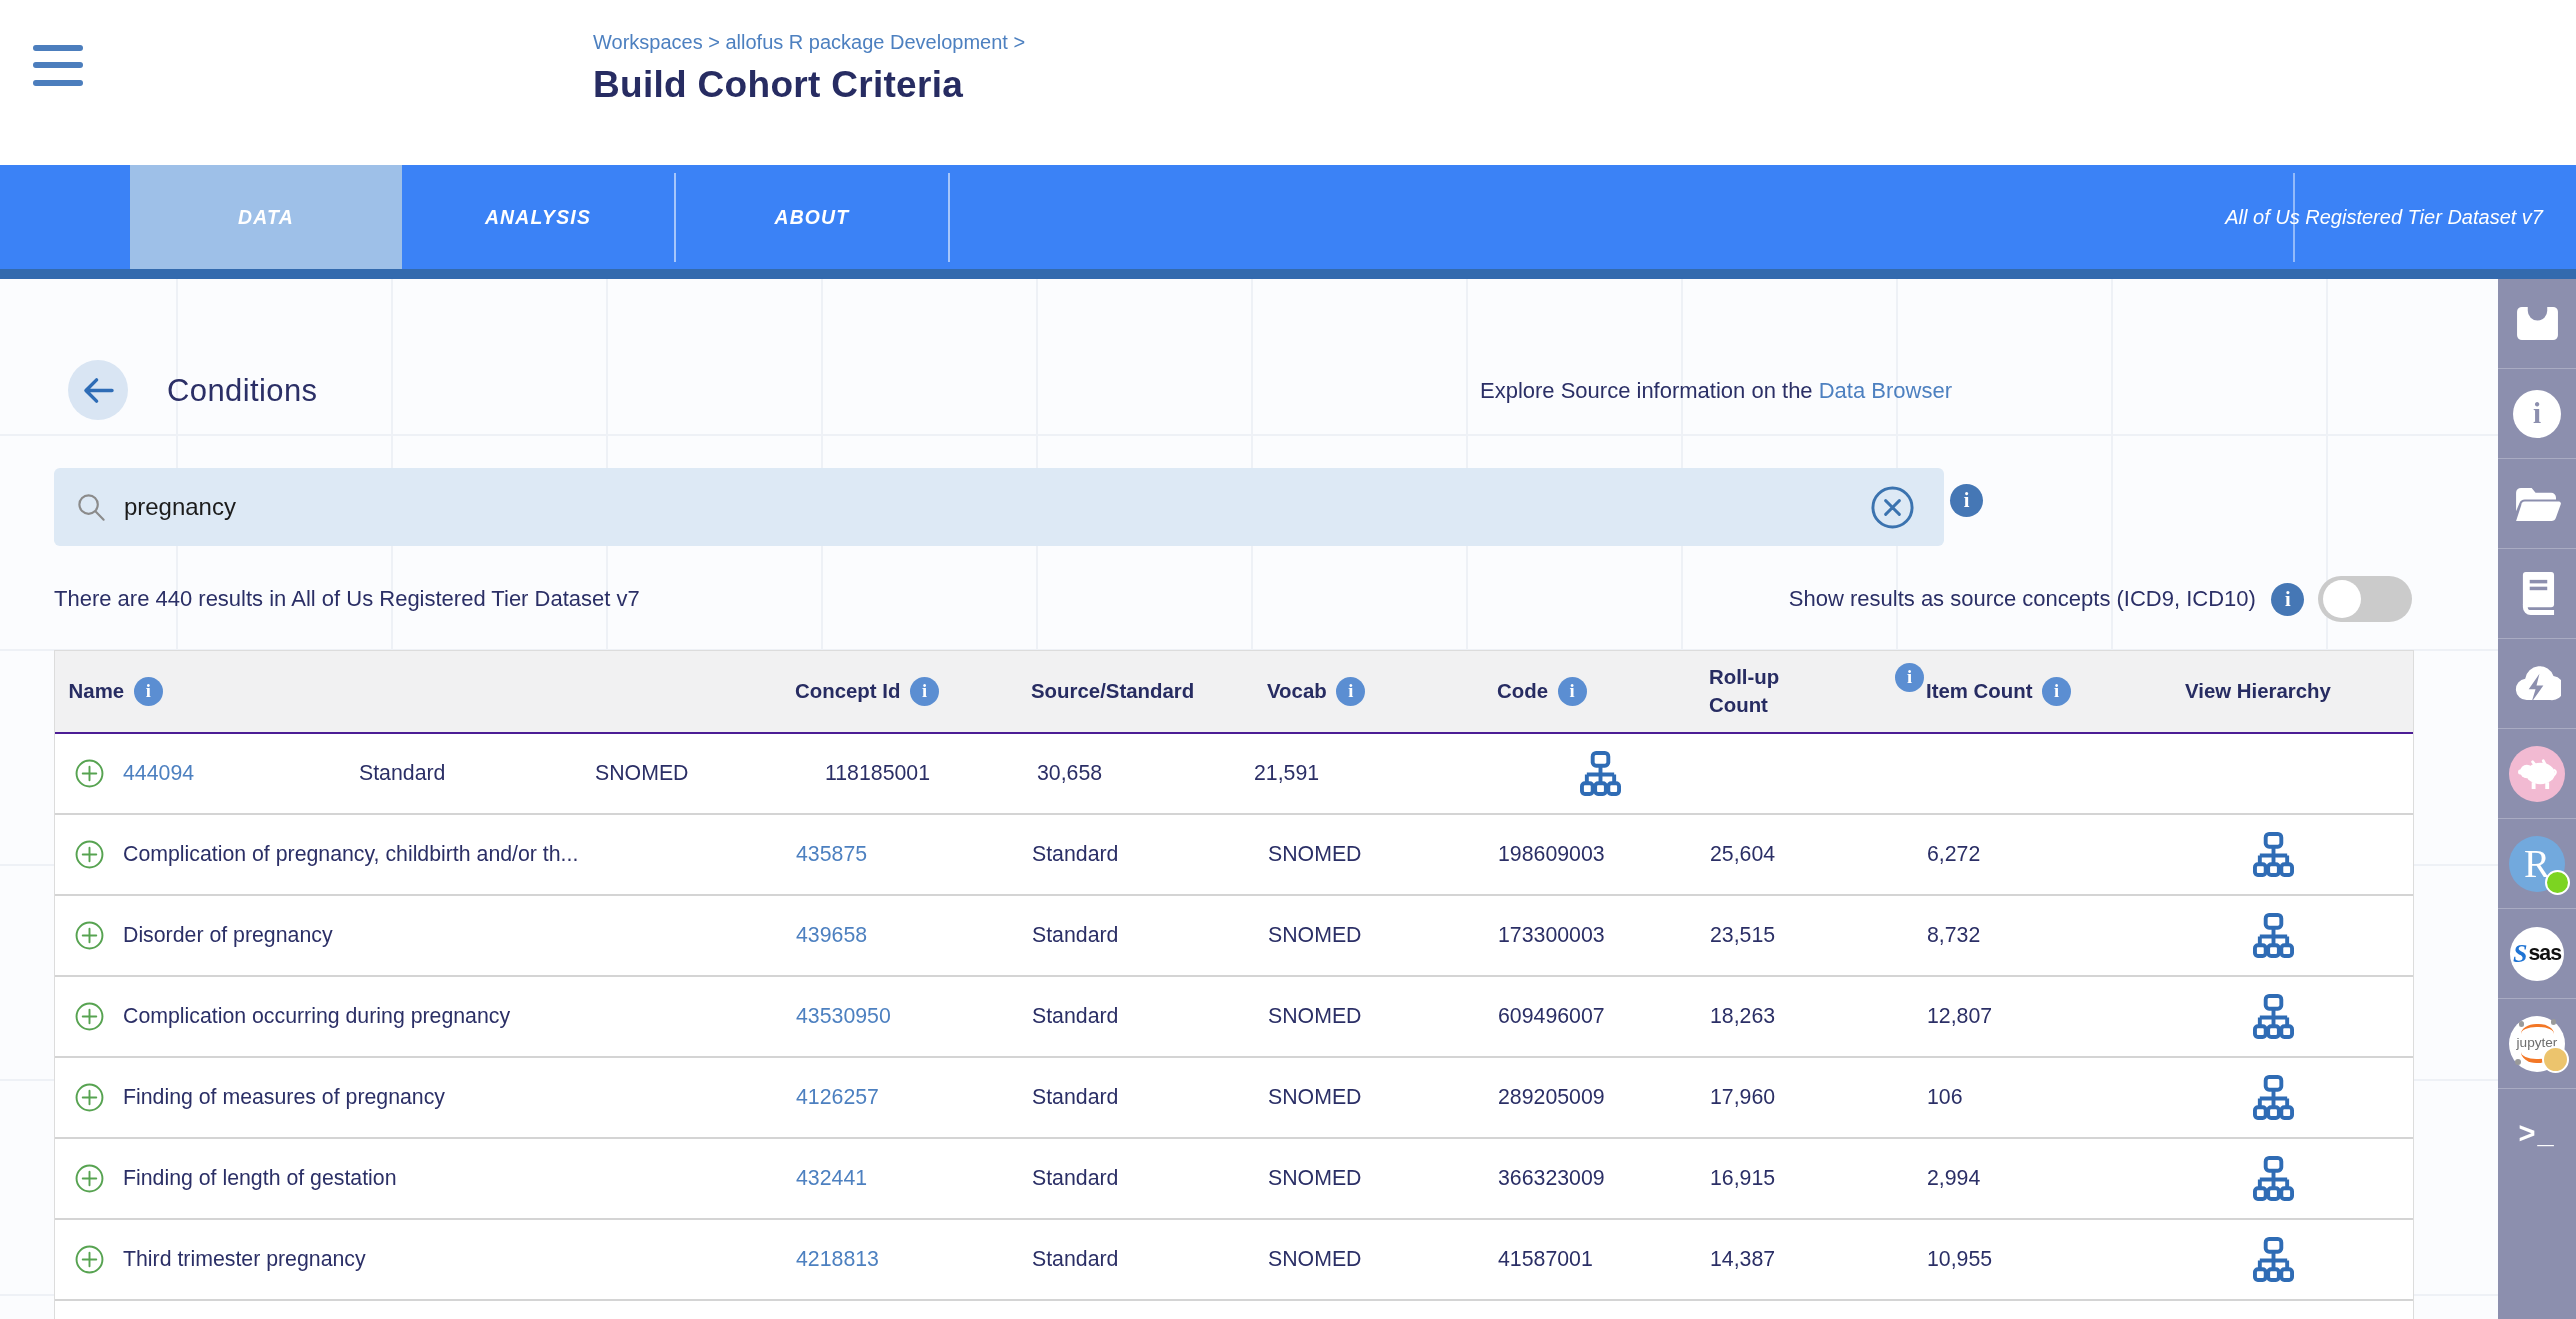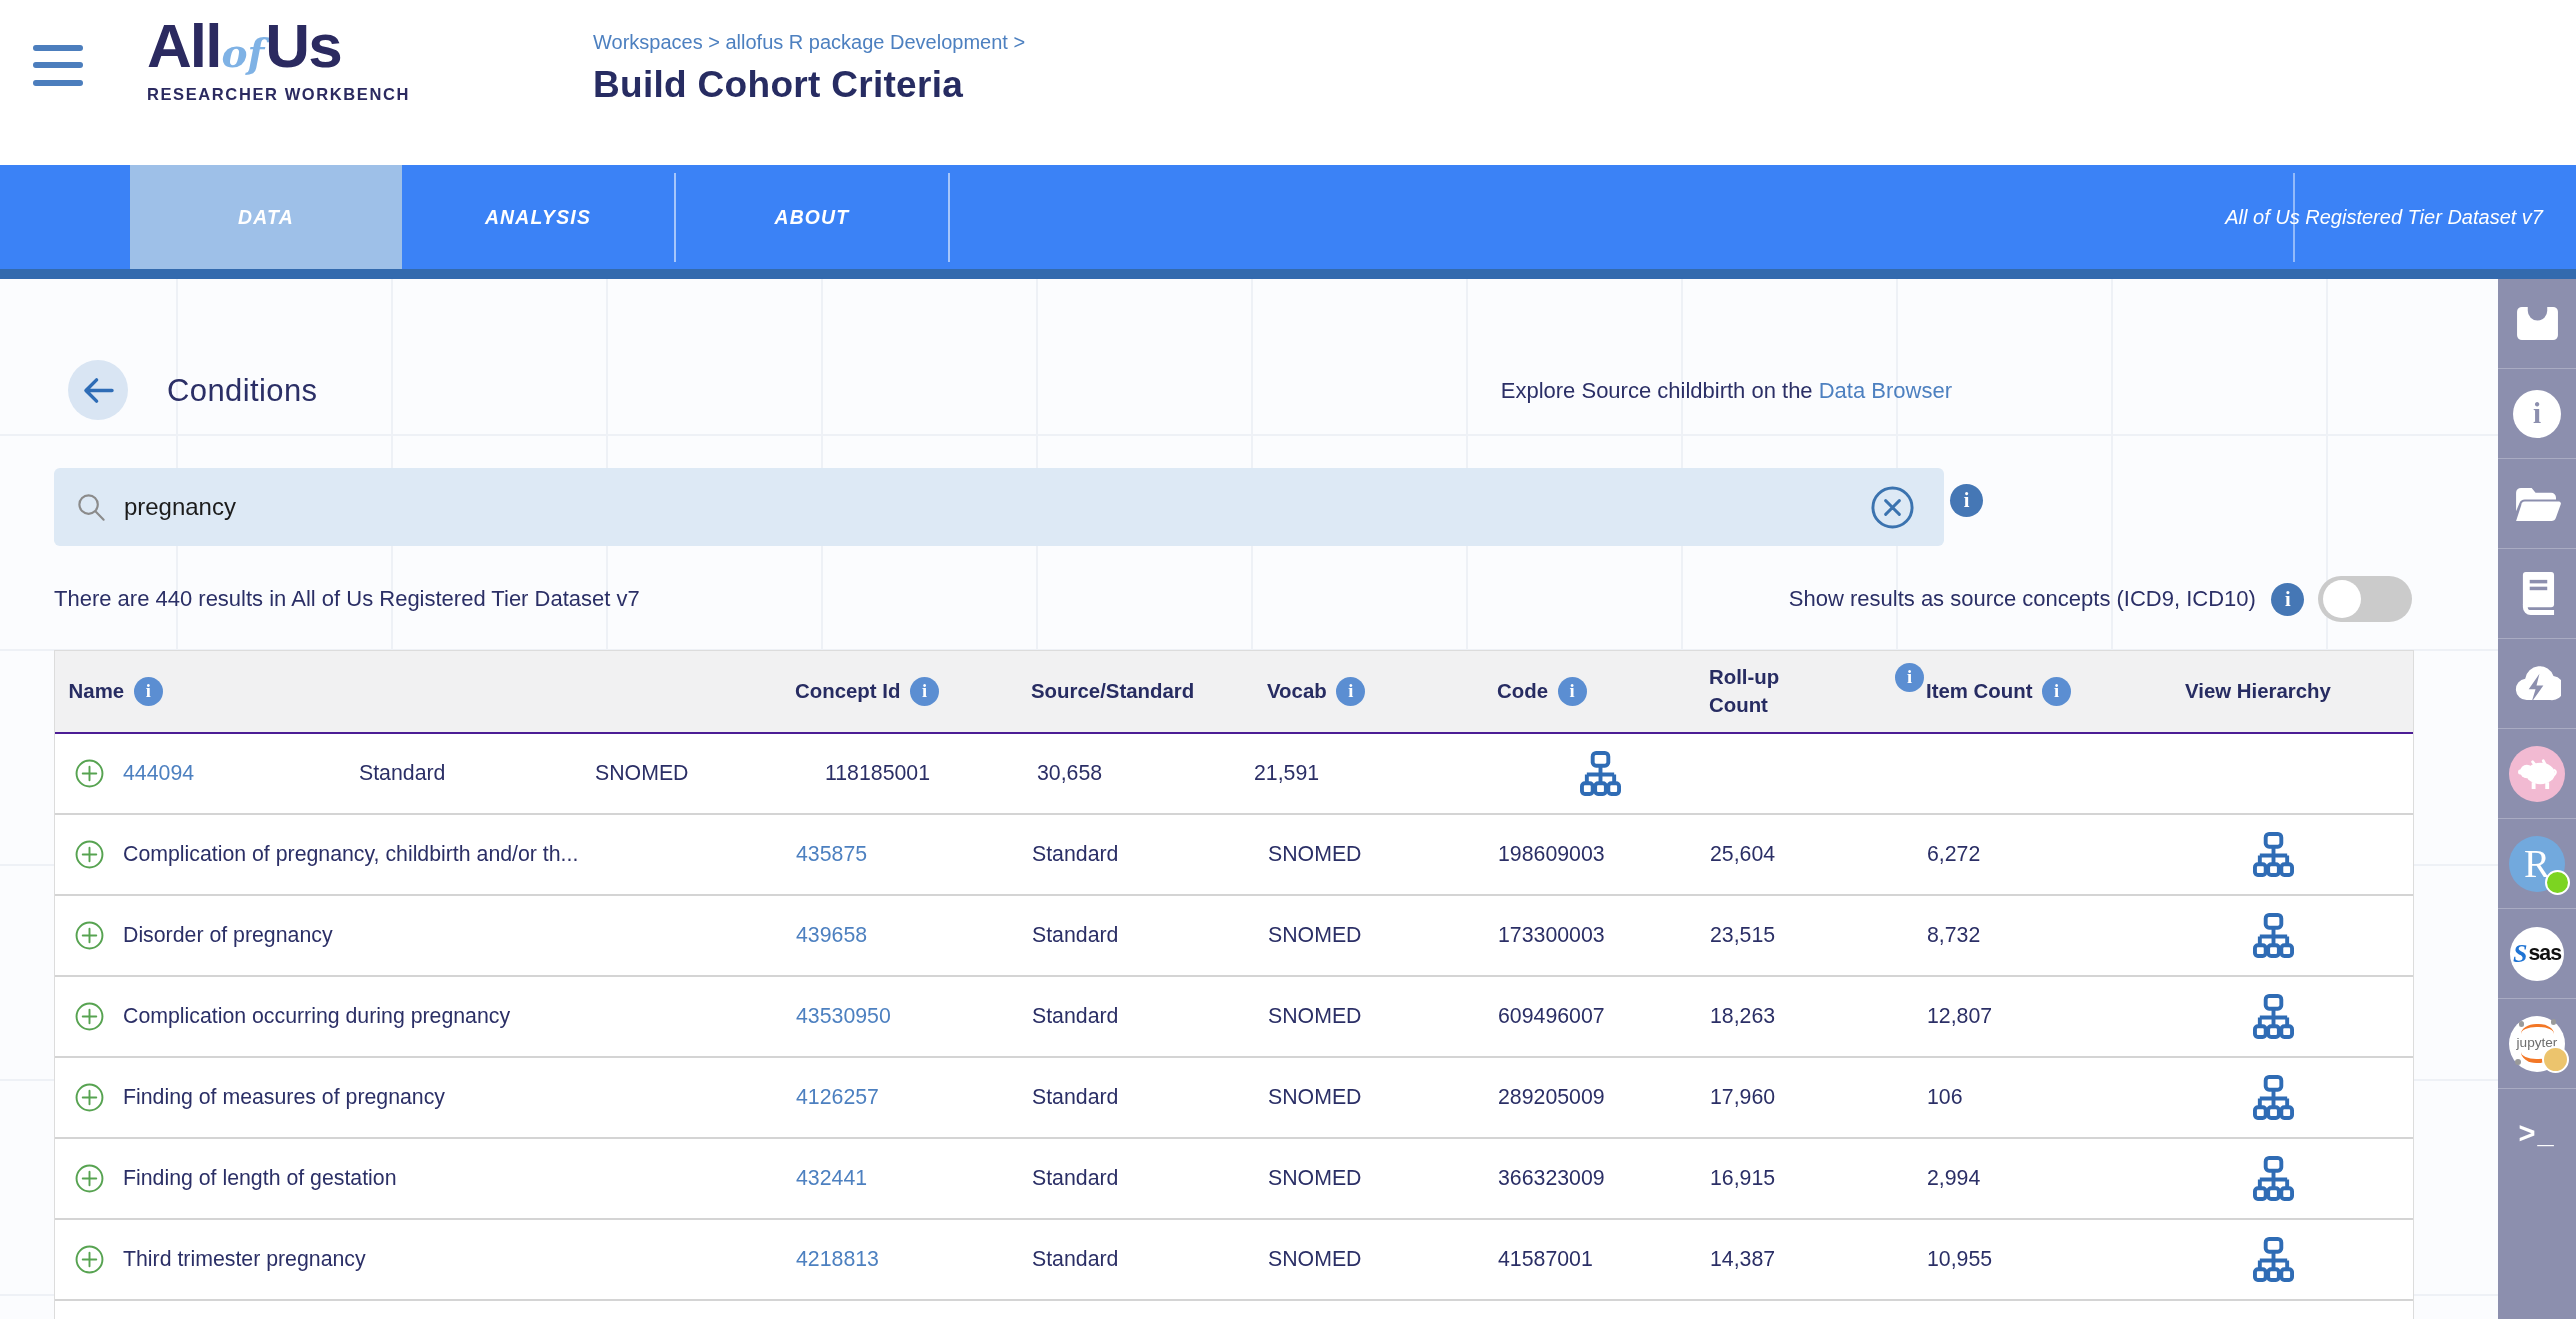--- a/index.html
+++ b/index.html
@@ -125,24 +125,20 @@
 <body>
 
 <div class="page">
 
   <header class="topbar">
     <div class="hamburger">
       <span></span>
         <span></span>
         <span></span>
     </div>
-    <div class="logo">
-      <div class="logo-main"><span>All</span><span class="logo-of">of</span><span>Us</span></div>
-      <div class="logo-sub">RESEARCHER WORKBENCH</div>
-    </div>
     <div class="crumbs">
       <div class="breadcrumb">
         <a>Workspaces</a>
         <span>&gt;</span>
         <a>allofus R package Development</a>
         <span>&gt;</span>
       </div>
       <div class="page-title">Build Cohort Criteria</div>
     </div>
   </header>
@@ -161,21 +157,21 @@
 
   <main class="main">
 
     <div class="back-btn">
       <svg width="31" height="27" viewBox="0 0 32 28">
         <path d="M14 3L3 14l11 11M4 14h26" stroke="#2e6cb6" stroke-width="3.6" fill="none" stroke-linecap="round" stroke-linejoin="round"></path>
       </svg>
     </div>
     <div class="section-title">Conditions</div>
     <div class="explore">
-      <span>Explore Source childbirth on the </span><a>Data Browser</a>
+      <span>Explore Source information on the </span><a>Data Browser</a>
     </div>
 
     <div class="search-box">
       <svg width="33" height="33" viewBox="0 0 34 34">
         <circle cx="14" cy="14" r="9.5" fill="none" stroke="#8b8b8b" stroke-width="2.2"></circle>
         <path d="M21.5 21.5l8 8" stroke="#8b8b8b" stroke-width="2.2" stroke-linecap="round"></path>
       </svg>
       <input type="text" value="pregnancy" style="">
       <span class="clear-btn">
         <svg width="45" height="45" viewBox="0 0 46 46">

